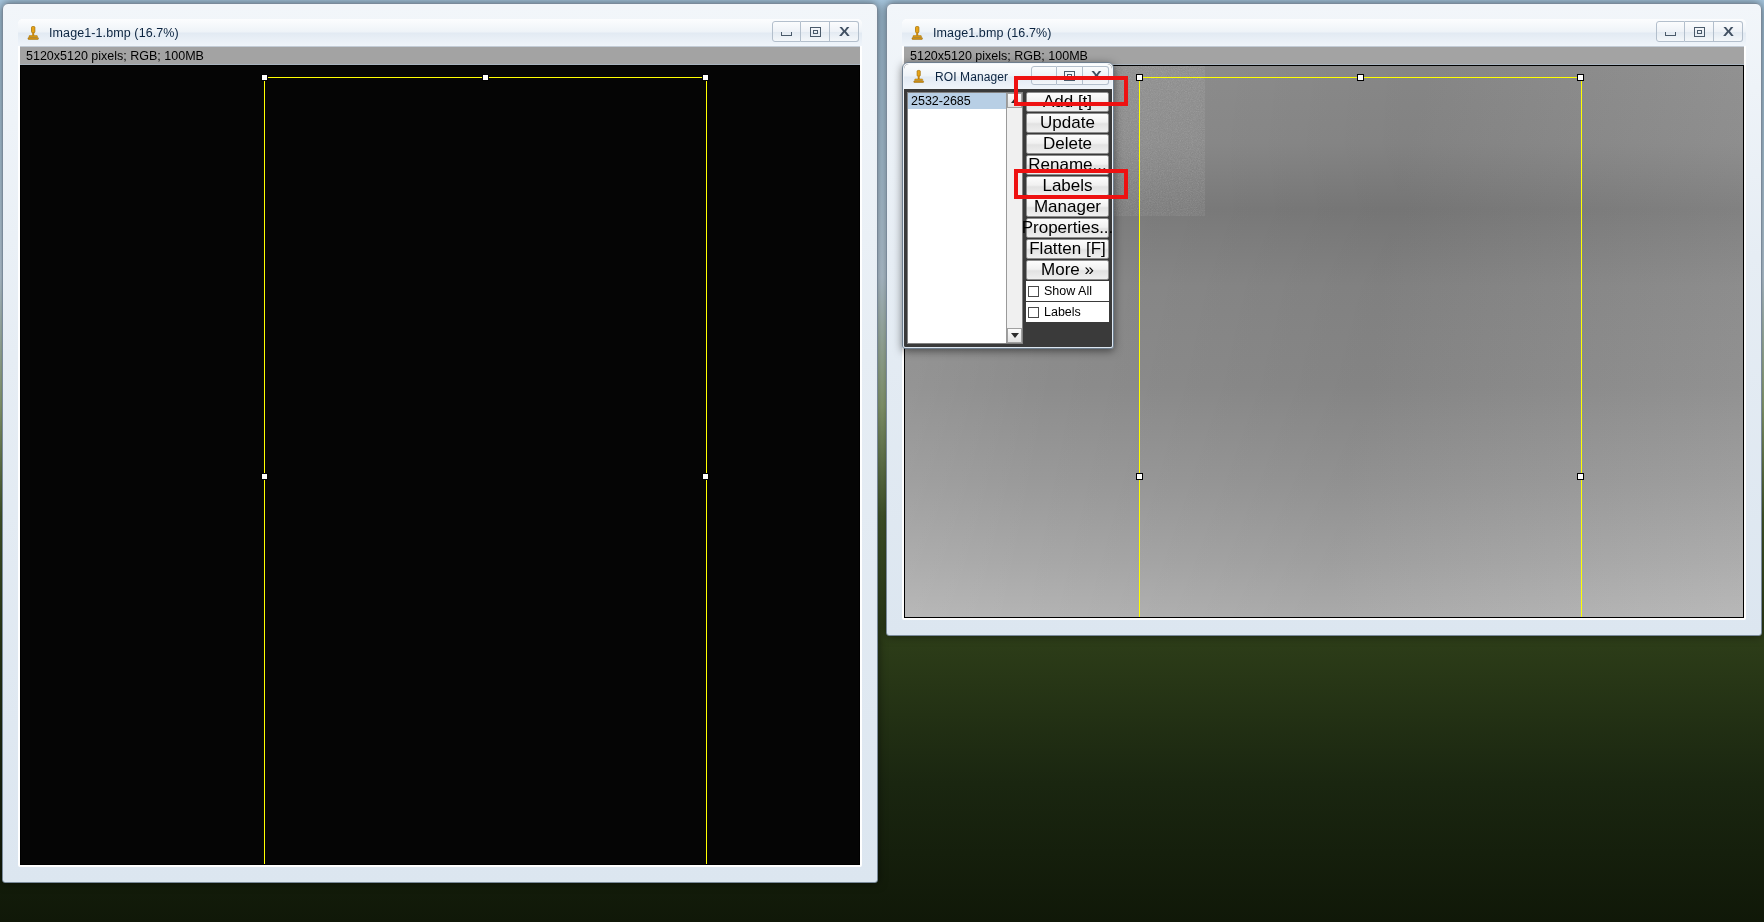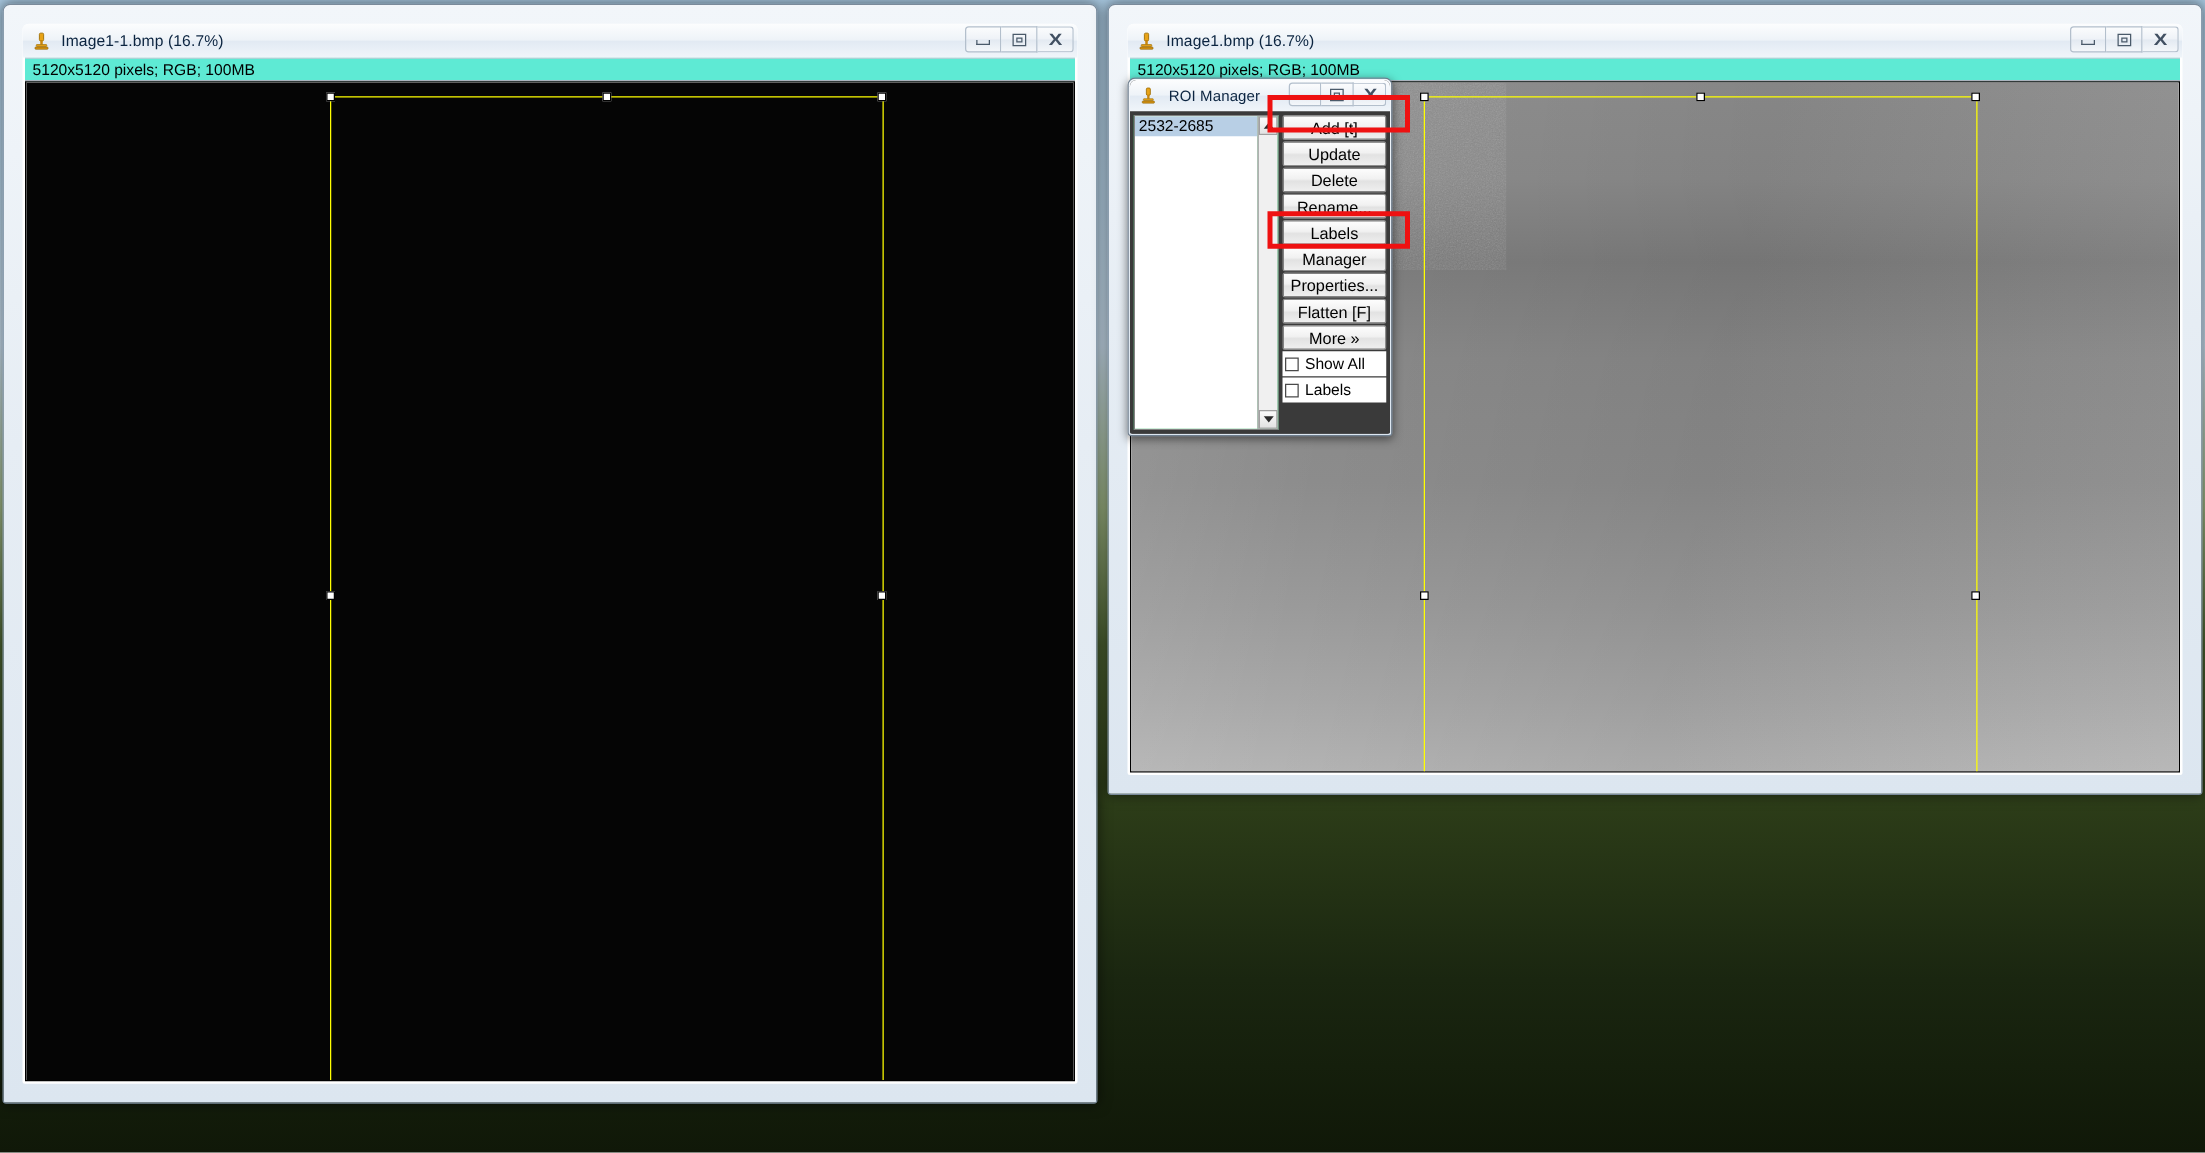--- a/index.html
+++ b/index.html
@@ -67,21 +67,21 @@
   .wbtn:first-child { border-left: 1px solid #b3bfcc; border-radius: 3px 0 0 3px; }
   .wbtn:last-child { border-radius: 0 3px 3px 0; }
   .g-min { width: 11px; height: 4px; border: 1px solid #4a5a6a; border-top: none; border-left-width:1px; background: transparent; margin-top: 5px; }
   .g-max { width: 11px; height: 10px; border: 1px solid #4a5a6a; position: relative; }
   .g-max::after { content:''; position:absolute; left:2px; top:2px; right:2px; bottom:2px; border:1px solid #4a5a6a; }
   .g-close { font-size: 13px; color: #415062; font-family: "Liberation Sans", sans-serif; font-weight: bold; line-height: 1; letter-spacing:-1px; transform: scaleX(1.25); }
 
   .infobar {
     height: 19px;
     flex: 0 0 19px;
-    background: #5eead4;
+    background: #a3a3a3;
     border-top: 1px solid #c3ccd6;
     border-bottom: 1px solid #aab4be;
     font-size: 12.5px;
     color: #000;
     display: flex;
     align-items: center;
     padding-left: 6px;
     margin: 0 2px;
   }
 
@@ -139,21 +139,21 @@
   .roimgr .title-text { font-size: 12px; }
   .roimgr .wbtns { height: 19px; }
   .roimgr .wbtn { width: 26px; height: 19px; }
   .roimgr-body {
     flex: 1 1 auto;
     display: flex;
     background: #3a3a3a;
     padding: 3px;
     gap: 0;
   }
-  .roi-list-col { flex: 1 1 auto; display: flex; background: #22c55e; border: 1px solid #828282; }
+  .roi-list-col { flex: 1 1 auto; display: flex; background: #000000; border: 1px solid #828282; }
   .roi-list { flex: 1 1 auto; background: #fff; overflow: hidden; }
   .roi-item {
     font-size: 12.5px; color: #000;
     padding: 1px 3px;
     background: #b8cfe5;
     white-space: nowrap;
   }
   .vscroll {
     width: 16px; flex: 0 0 16px;
     background: #f0f0f0;
@@ -172,21 +172,21 @@
     width: 86px; flex: 0 0 86px;
     display: flex; flex-direction: column;
     padding-left: 3px;
   }
   .rbtn {
     height: 20px;
     margin-bottom: 1px;
     background: linear-gradient(to bottom, #fdfdfd 0%, #f1f1f1 45%, #e2e2e2 55%, #efefef 100%);
     border: 1px solid #8d8d8d;
     border-radius: 2px;
-    font-size: 13px;
+    font-size: 17px;
     color: #000;
     display: flex; align-items: center; justify-content: center;
     font-family: "Liberation Sans", sans-serif;
     white-space: nowrap;
   }
   .cbrow {
     height: 20px;
     display: flex; align-items: center;
     background: #fff;
     font-size: 12.5px; color: #000;

